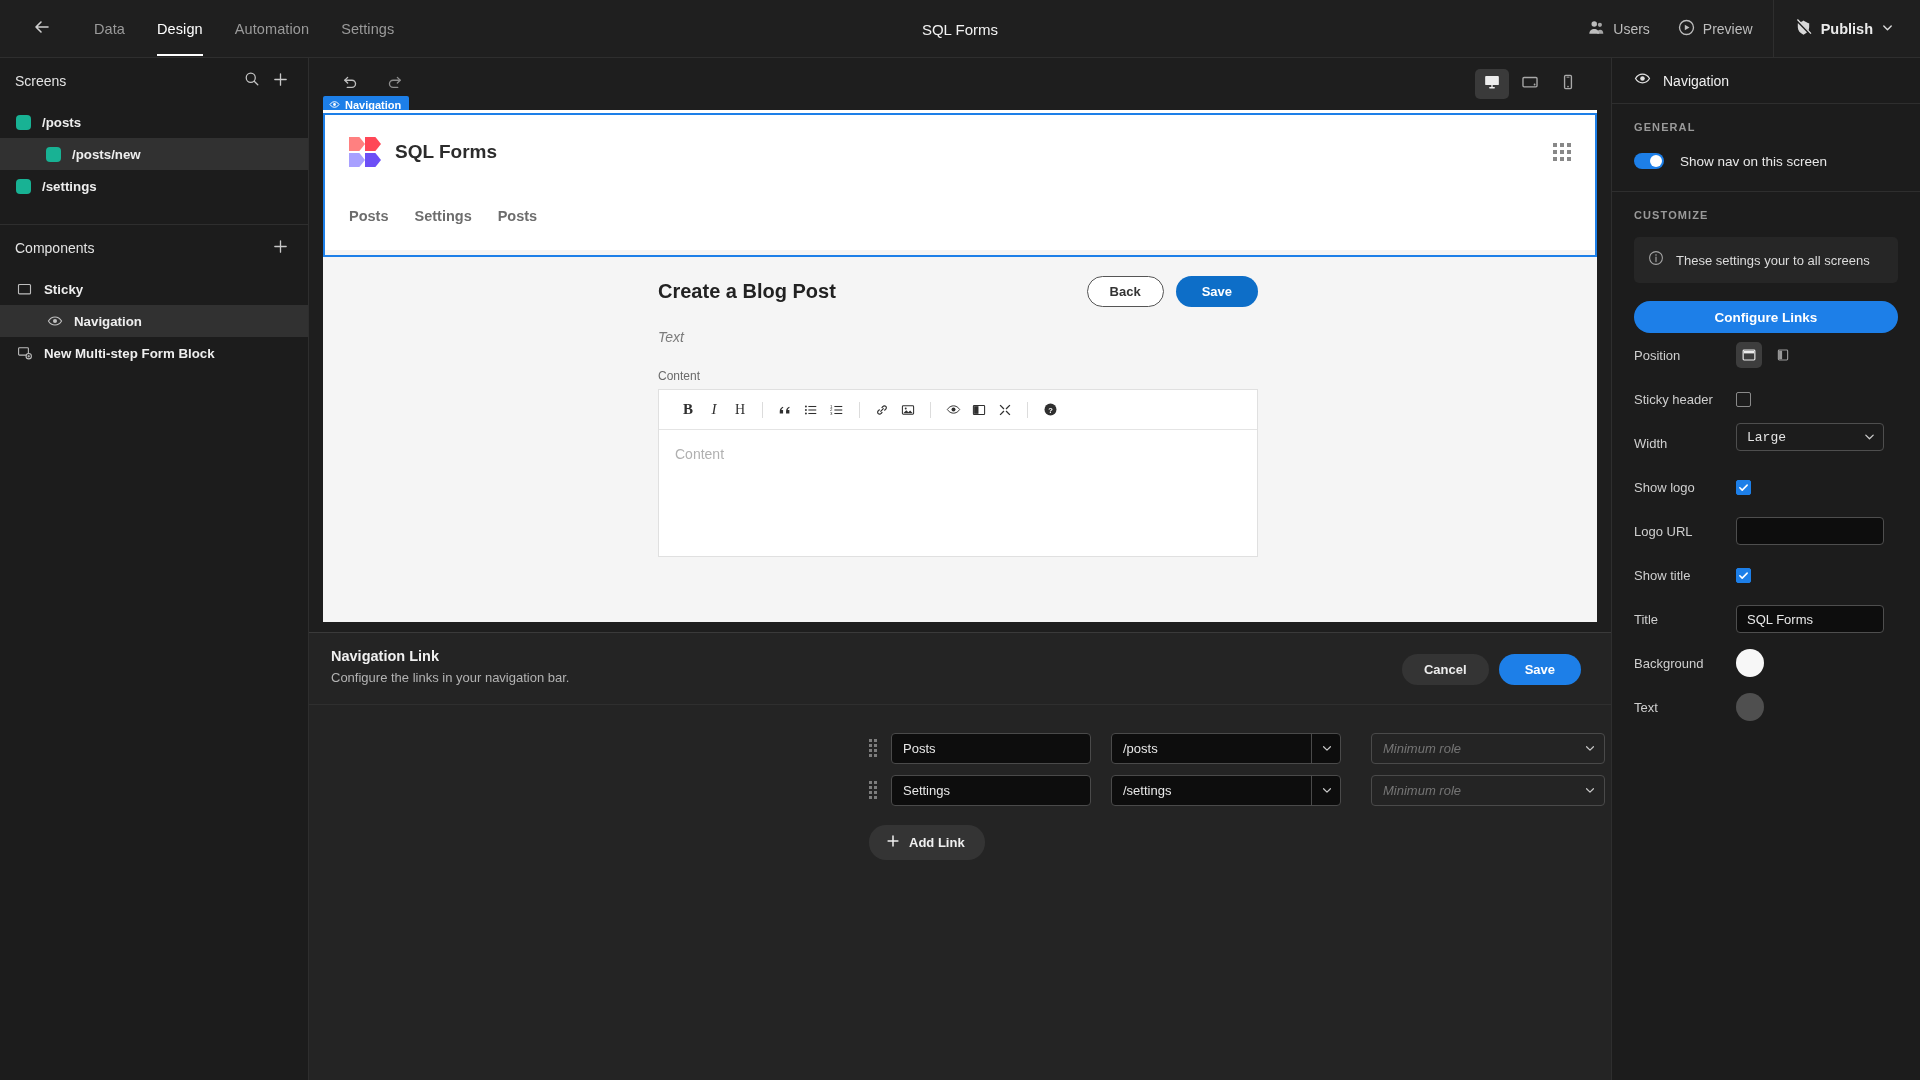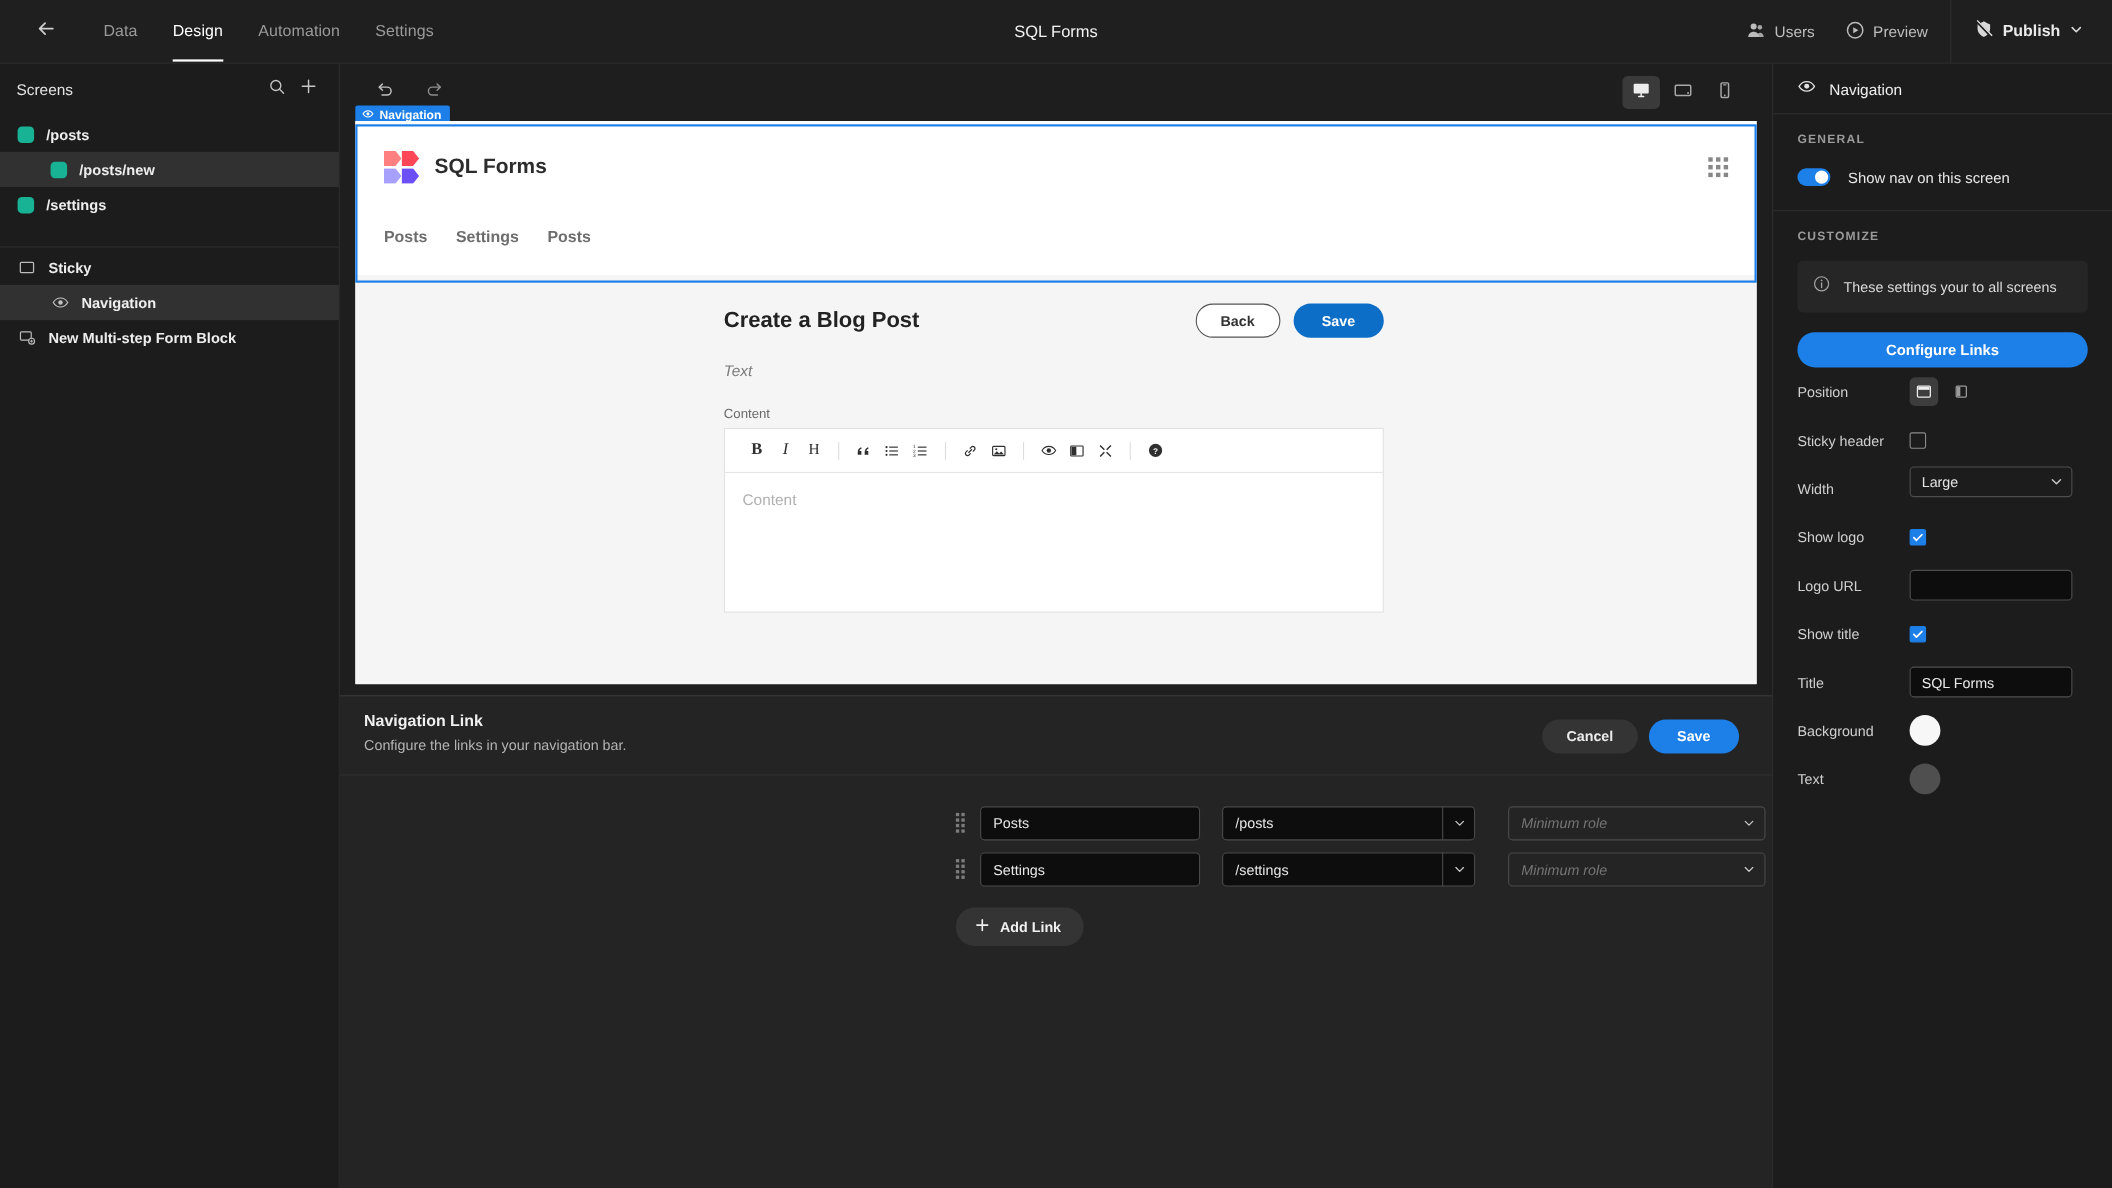--- a/index.html
+++ b/index.html
@@ -347,21 +347,21 @@
   .pos-btn.active { background: #3d3d3d; }
   .cbox {
     width: 15px; height: 15px; border: 1.5px solid #8a8a8a;
     border-radius: 2px; cursor: pointer; background: transparent;
   }
   .cbox.checked {
     background: #1d7fe8; border-color: #1d7fe8;
     display: flex; align-items: center; justify-content: center;
   }
   .prop-select {
-    position: relative; width: 148px; height: 40px;
+    position: relative; width: 148px; height: 40px; font-family: Liberation Mono, monospace;
   }
   .prop-select .inp2 {
     width: 148px; height: 28px; background: transparent;
     border: 1px solid #4e4e4e; border-radius: 4px;
     color: #e4e4e4; font-size: 13px; padding: 0 28px 0 10px;
     display: flex; align-items: center;
   }
   .prop-select .car {
     position: absolute; right: 8px; top: 7px; pointer-events: none;
   }
@@ -464,20 +464,30 @@
       <span class="label">/posts/new</span>
     </div>
     <div class="side-row">
       <span class="dot"></span>
       <span class="label">/settings</span>
     </div>
   </div>
 
   <div class="side-divider"></div>
 
+  <div class="side-section-head">
+    <div class="t">Components</div>
+    <div class="side-icon-btn">
+      <span>
+        <svg width="17" height="17" viewBox="0 0 18 18" fill="none">
+          <path d="M9 3v12M3 9h12" stroke="#c8c8c8" stroke-width="1.4" stroke-linecap="round"></path>
+        </svg>
+      </span>
+    </div>
+  </div>
 
   <div class="side-list">
     <div class="side-row">
       <span class="comp-icon">
         <svg width="15" height="15" viewBox="0 0 16 16" fill="none">
           <rect x="1.6" y="2.6" width="12.8" height="10" rx="1" stroke="#bdbdbd" stroke-width="1.2"></rect>
         </svg>
       </span>
       <span class="label">Sticky</span>
     </div>

